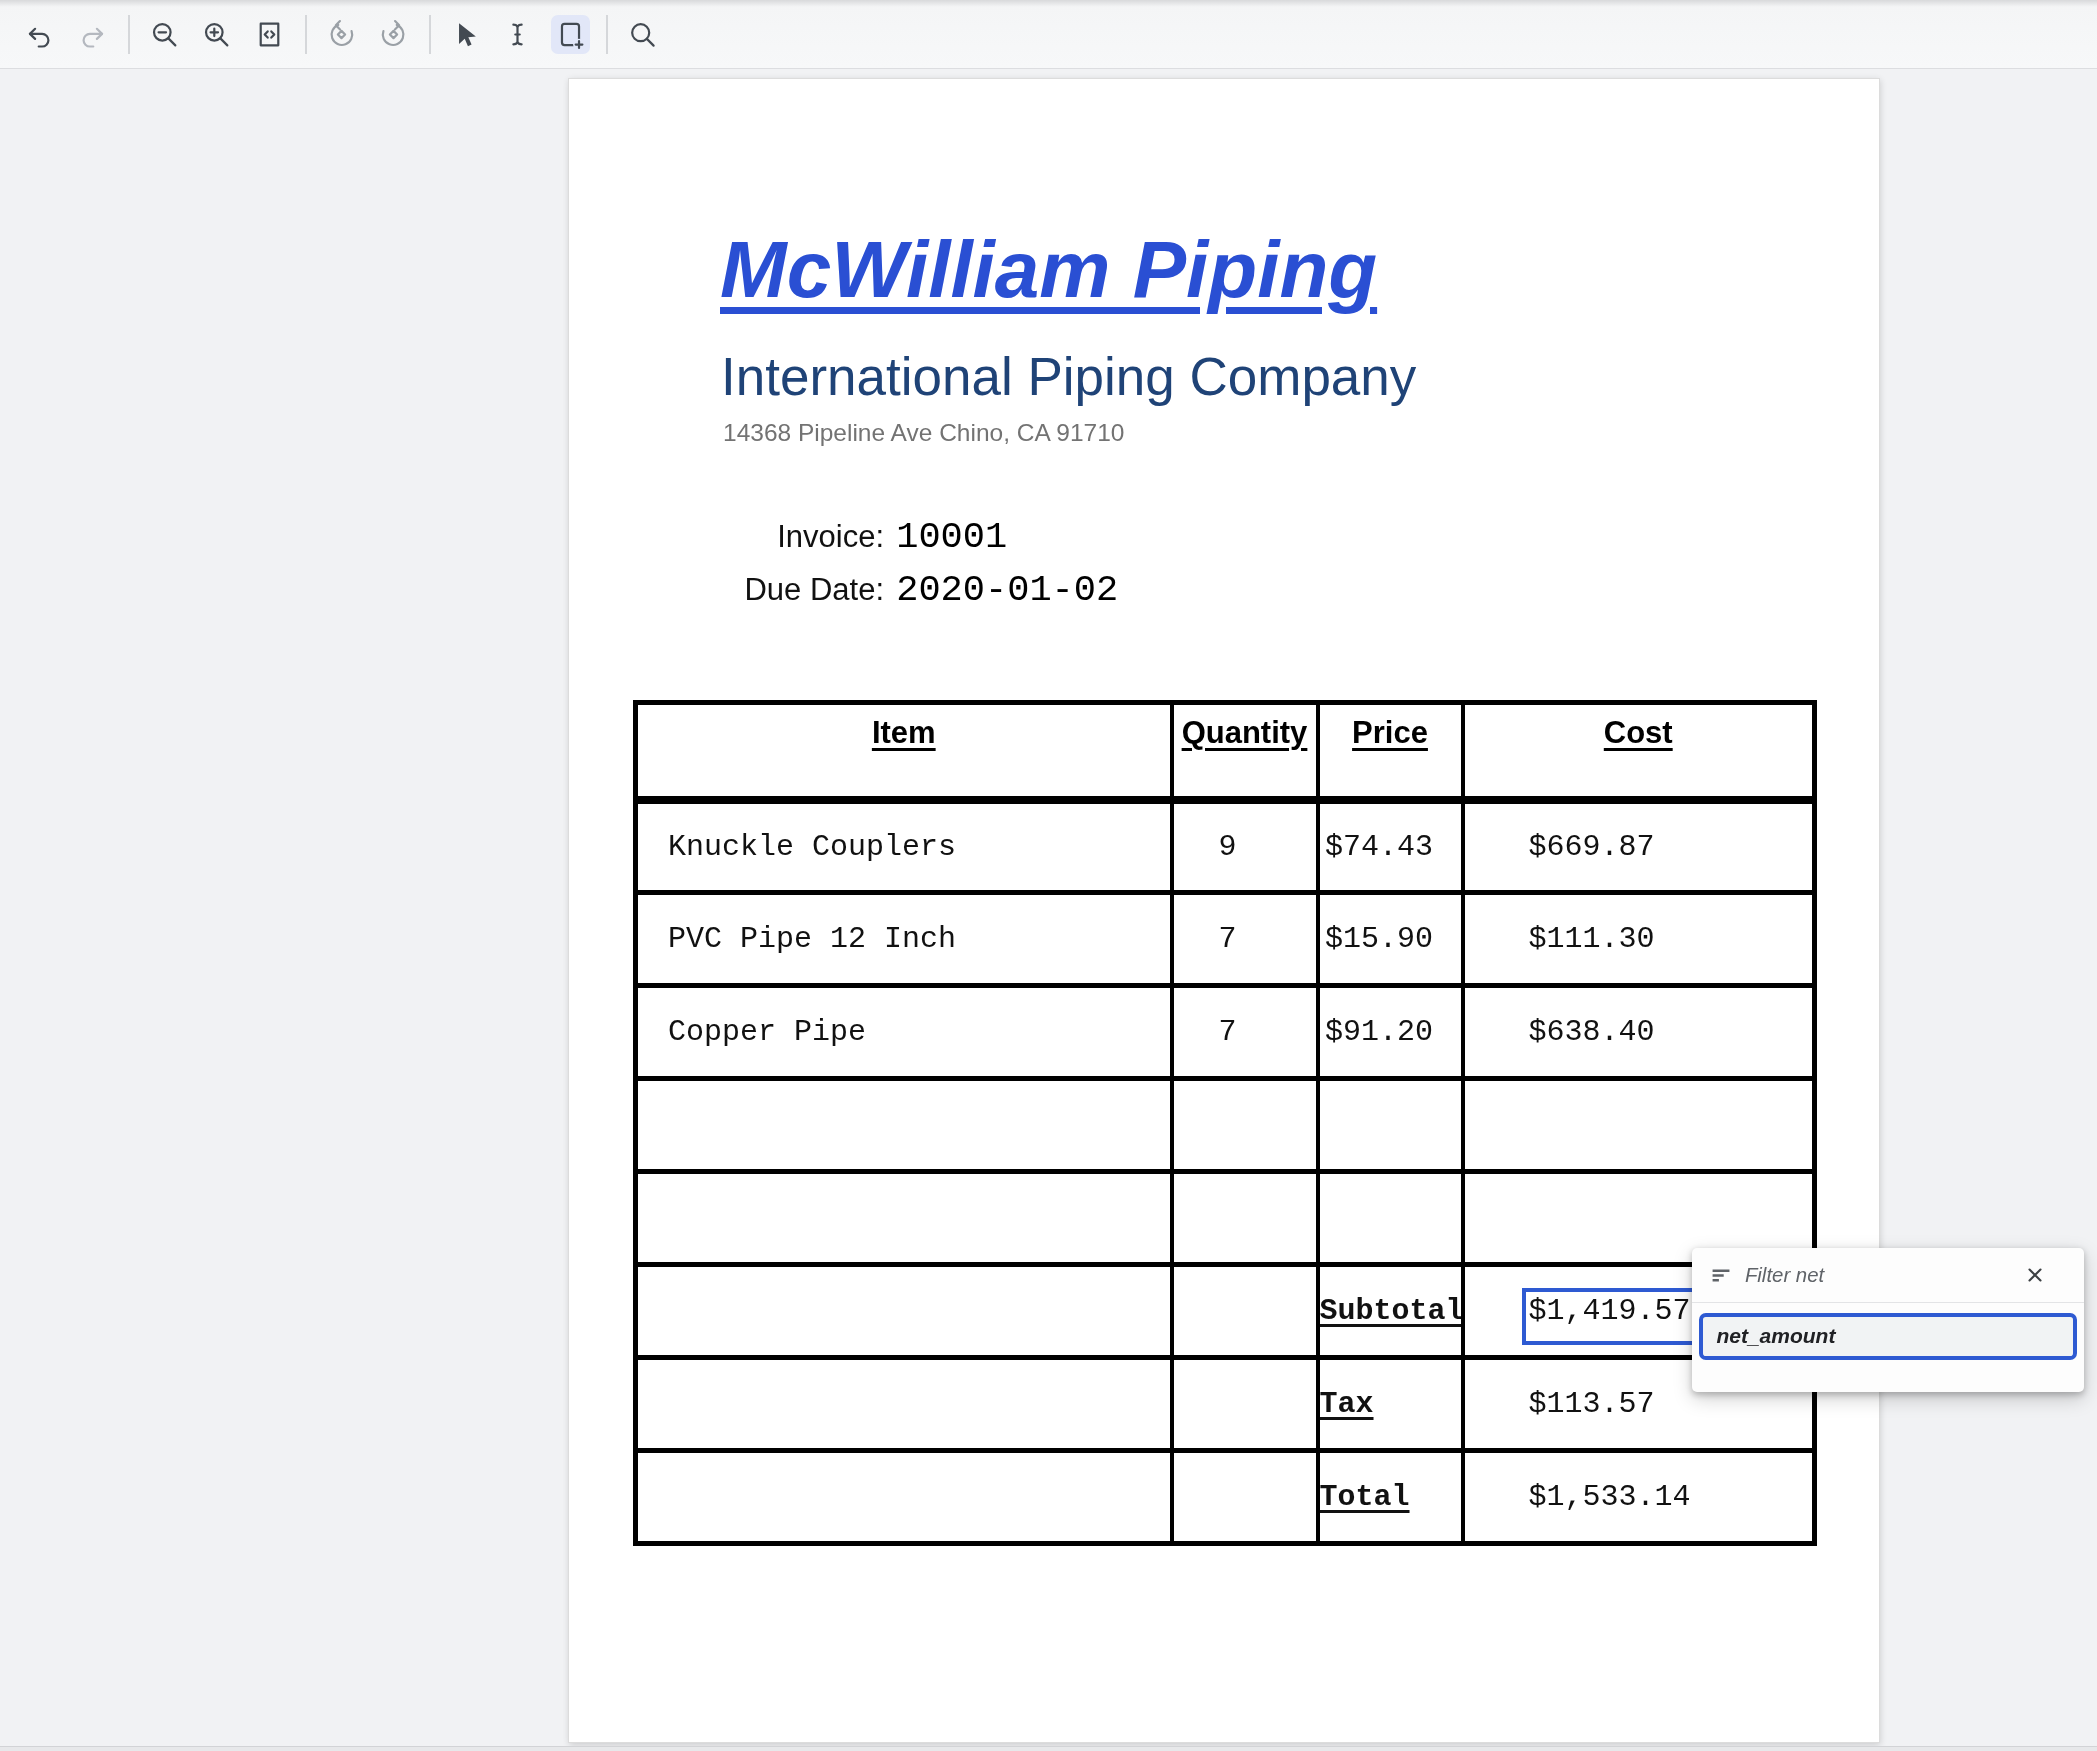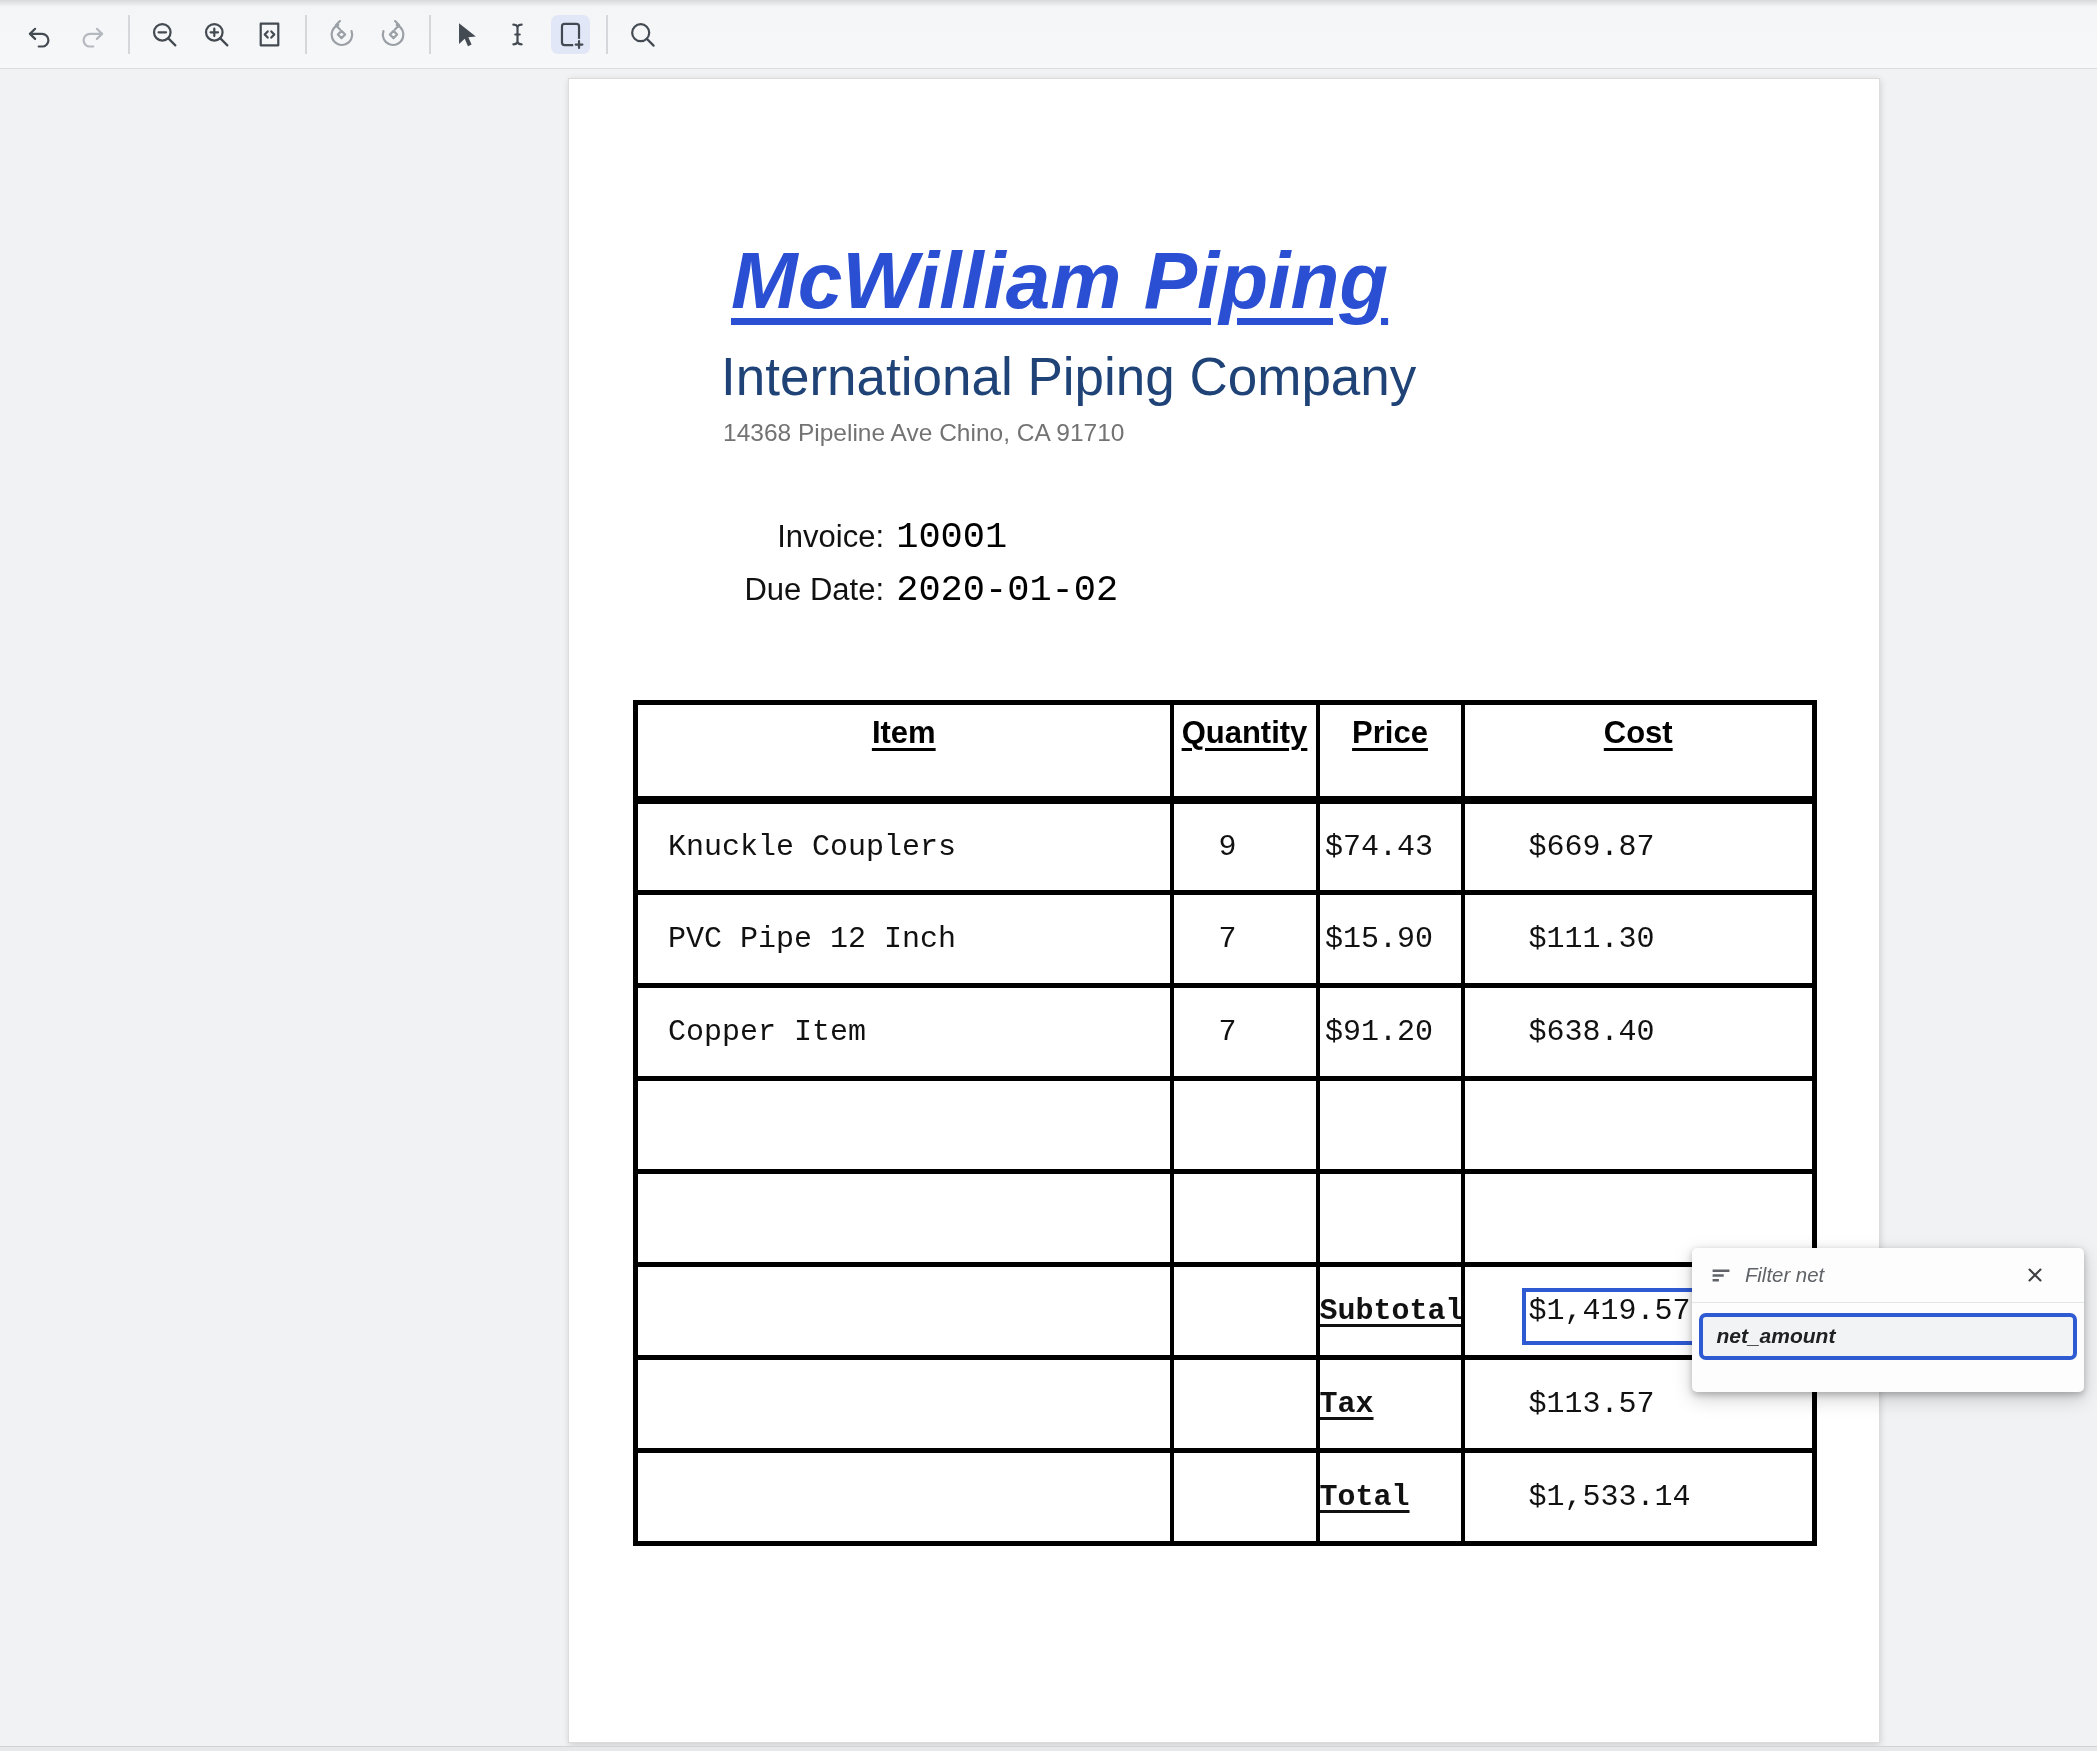--- a/index.html
+++ b/index.html
@@ -16,21 +16,21 @@
   .tb-btn.selected{background:#e2e7f8;}
   .tb-sep{width:1.4px;height:39px;background:#d5d7da;margin:0 15px 0 2.7px;flex:0 0 auto;}
   .ic{stroke:#434a52;fill:none;stroke-width:1.7;stroke-linecap:round;stroke-linejoin:round;}
   .ic.dim{stroke:#b4b8bf;}
   .ic.gray{stroke:#9aa0a6;}
   .ic .fill{fill:#434a52;stroke:none;}
 
   
   .page{position:absolute;left:568px;top:78px;width:1312px;height:1665px;background:#ffffff;
     border:0.7px solid #dcdcdc;box-sizing:border-box;box-shadow:1.4px 2px 6.8px rgba(0,0,0,.16);}
-  .doc-title{position:absolute;left:151px;top:151px;margin:11px;
+  .doc-title{position:absolute;left:151px;top:151px;margin:0;
     font-size:80px;line-height:1;font-weight:bold;font-style:italic;color:#2a4fd3;
     text-decoration:underline;text-decoration-thickness:6.8px;text-underline-offset:10.2px;}
   .doc-subtitle{position:absolute;left:152px;top:271px;margin:0;
     font-size:53px;line-height:1;font-weight:400;color:#1f4377;}
   .doc-address{position:absolute;left:154px;top:342px;margin:0;font-size:24.5px;line-height:1;color:#737373;}
   .inv-meta{position:absolute;left:154px;top:437px;display:grid;grid-template-columns:161px auto;
     column-gap:12.2px;row-gap:11px;align-items:baseline;}
   .inv-meta .lbl{font-size:31px;color:#111;text-align:right;}
   .inv-meta .val{font-family:"Liberation Mono","DejaVu Sans Mono",monospace;font-size:37px;color:#000000;}
 
@@ -200,21 +200,21 @@
           <td class="c-price">$74.43</td>
           <td class="c-cost">$669.87</td>
         </tr>
         <tr>
           <td class="c-item">PVC Pipe 12 Inch</td>
           <td class="c-qty">7</td>
           <td class="c-price">$15.90</td>
           <td class="c-cost">$111.30</td>
         </tr>
         <tr>
-          <td class="c-item">Copper Item</td>
+          <td class="c-item">Copper Pipe</td>
           <td class="c-qty">7</td>
           <td class="c-price">$91.20</td>
           <td class="c-cost">$638.40</td>
         </tr>
         <tr>
           <td class="c-item"></td>
           <td class="c-qty"></td>
           <td class="c-price"></td>
           <td class="c-cost"></td>
         </tr>

